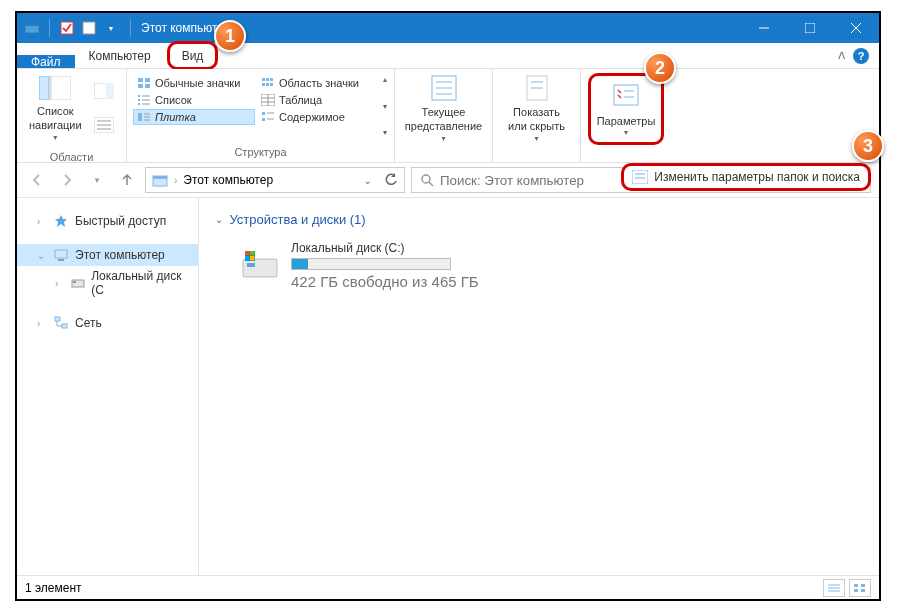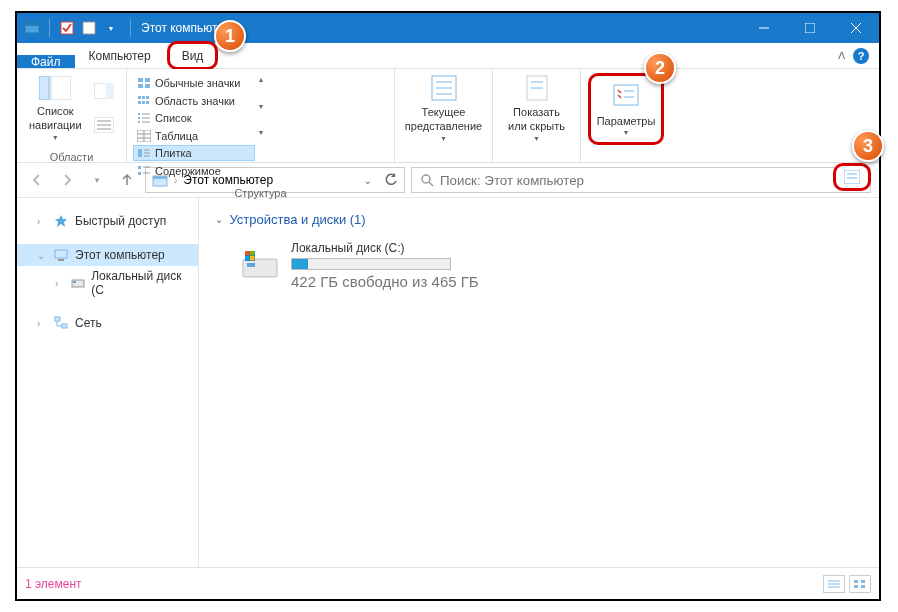--- a/index.html
+++ b/index.html
@@ -26,23 +26,23 @@
 
 
 .ribbon { height: 94px; background: #fff; border-bottom: 1px solid #e1e1e1; display: flex; position: relative; }
 .ribbon-group { border-right: 1px solid #e1e1e1; display: flex; flex-direction: column; }
 .ribbon-group-body { flex: 1; display: flex; align-items: flex-start; padding: 4px; }
 .ribbon-group-label { text-align: center; font-size: 11px; color: #666; padding: 2px 0 4px; }
 .big-btn { display: flex; flex-direction: column; align-items: center; justify-content: center; padding: 2px 8px; height: 72px; font-size: 11px; color: #333; text-align: center; line-height: 1.3; cursor: pointer; }
 .big-btn .icon-box { width: 32px; height: 32px; margin-bottom: 3px; display: flex; align-items: center; justify-content: center; }
 .big-btn.options { border: 3px solid #d40000; border-radius: 10px; padding: 2px 6px; align-items: center; }
 .layout-opts { display: flex; flex-direction: column; gap: 1px; font-size: 11px; color: #333; }
-.layout-row { display: flex; gap: 2px; flex-direction: column; }
+.layout-row { display: flex; gap: 2px; }
 .layout-item { display: flex; align-items: center; gap: 4px; padding: 2px 4px; width: 122px; cursor: pointer; }
-.layout-item.selected { background: #cce8ff; border: 1px solid #99d1ff; padding: 1px 3px; }
+.layout-item.selected { background: #cce8ff; border: 1px solid #99d1ff; padding: 1px 3px; font-style: italic; }
 .layout-mini-icon { width: 14px; height: 12px; display: inline-block; }
 
 
 .dropdown-menu { position: absolute; top: 94px; right: 8px; background: #fff; border: 3px solid #d40000; border-radius: 10px; padding: 4px 8px; display: flex; align-items: center; gap: 6px; font-size: 12px; color: #333; z-index: 10; cursor: pointer; }
 
 
 .addr-row { height: 34px; display: flex; align-items: center; padding: 4px 8px; gap: 6px; }
 .nav-btn { width: 24px; height: 24px; display: flex; align-items: center; justify-content: center; color: #999; }
 .addr-bar { flex: 1; height: 26px; border: 1px solid #ccc; display: flex; align-items: center; padding: 0 6px; font-size: 12px; gap: 6px; max-width: 260px; }
 .search-bar { flex: 1; height: 26px; border: 1px solid #ccc; display: flex; align-items: center; padding: 0 8px; font-size: 12px; color: #999; gap: 6px; }
@@ -61,21 +61,21 @@
 .section-header { color: #1e5bb0; font-size: 13px; padding: 4px 0 10px; display: flex; align-items: center; gap: 6px; cursor: pointer; }
 .drive-item { display: flex; gap: 10px; padding: 4px 0 4px 24px; align-items: center; }
 .drive-icon { width: 42px; height: 42px; display: flex; align-items: center; justify-content: center; }
 .drive-info { display: flex; flex-direction: column; gap: 3px; }
 .drive-name { color: #333; }
 .drive-bar { width: 160px; height: 12px; border: 1px solid #bbb; background: #eee; position: relative; }
 .drive-bar-fill { position: absolute; left: 0; top: 0; bottom: 0; width: 10%; background: #26a0da; }
 .drive-free { color: #777; font-size: 15px; }
 
 
-.statusbar { height: 32px; border-top: 1px solid #e1e1e1; display: flex; align-items: center; padding: 0 8px; font-size: 12px; color: #ec4899; }
+.statusbar { height: 24px; border-top: 1px solid #e1e1e1; display: flex; align-items: center; padding: 0 8px; font-size: 12px; color: #000000; }
 .status-right { margin-left: auto; display: flex; gap: 4px; }
 .view-toggle { width: 22px; height: 18px; border: 1px solid #ccc; display: flex; align-items: center; justify-content: center; }
 
 
 .callout { position: absolute; width: 32px; height: 32px; border-radius: 50%; background: radial-gradient(circle at 30% 30%, #ff9955, #d84a00); border: 2px solid #fff; box-shadow: 0 2px 4px rgba(0,0,0,0.4); color: #fff; font-weight: bold; font-size: 18px; display: flex; align-items: center; justify-content: center; z-index: 100; }
 
 
 svg { display: block; }
 </style>
 </head>
@@ -314,20 +314,21 @@
     </div>
 
     <div class="dropdown-menu">
       <span>
         <svg width="16" height="14">
             <rect x="0" y="0" width="16" height="14" fill="#fff" stroke="#7fb8e5"></rect>
             <line x1="3" y1="4" x2="13" y2="4" stroke="#7fb8e5"></line>
             <line x1="3" y1="8" x2="13" y2="8" stroke="#7fb8e5"></line>
           </svg>
       </span>
+      <span style="text-decoration:underline;text-decoration-color:transparent;">Изменить параметры папок и поиска</span>
     </div>
   </div>
 
   <div class="addr-row">
     <div class="nav-btn">
         <svg width="16" height="16">
           <path d="M10 3 L5 8 L10 13" stroke="#bbb" stroke-width="2" fill="none"></path>
         </svg>
       </div>
     <div class="nav-btn">

